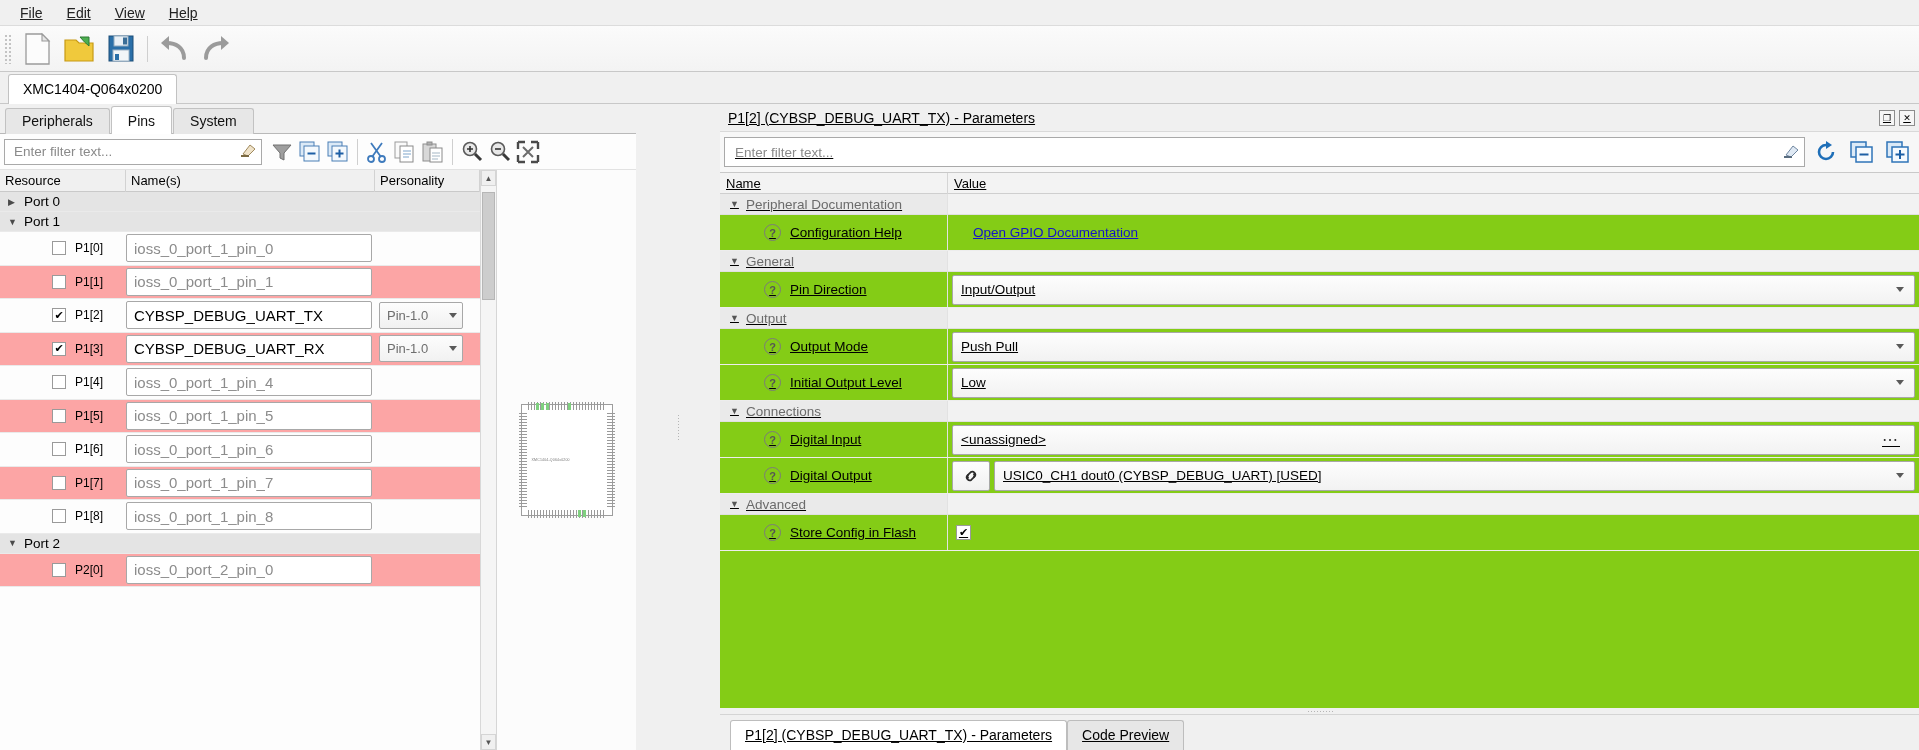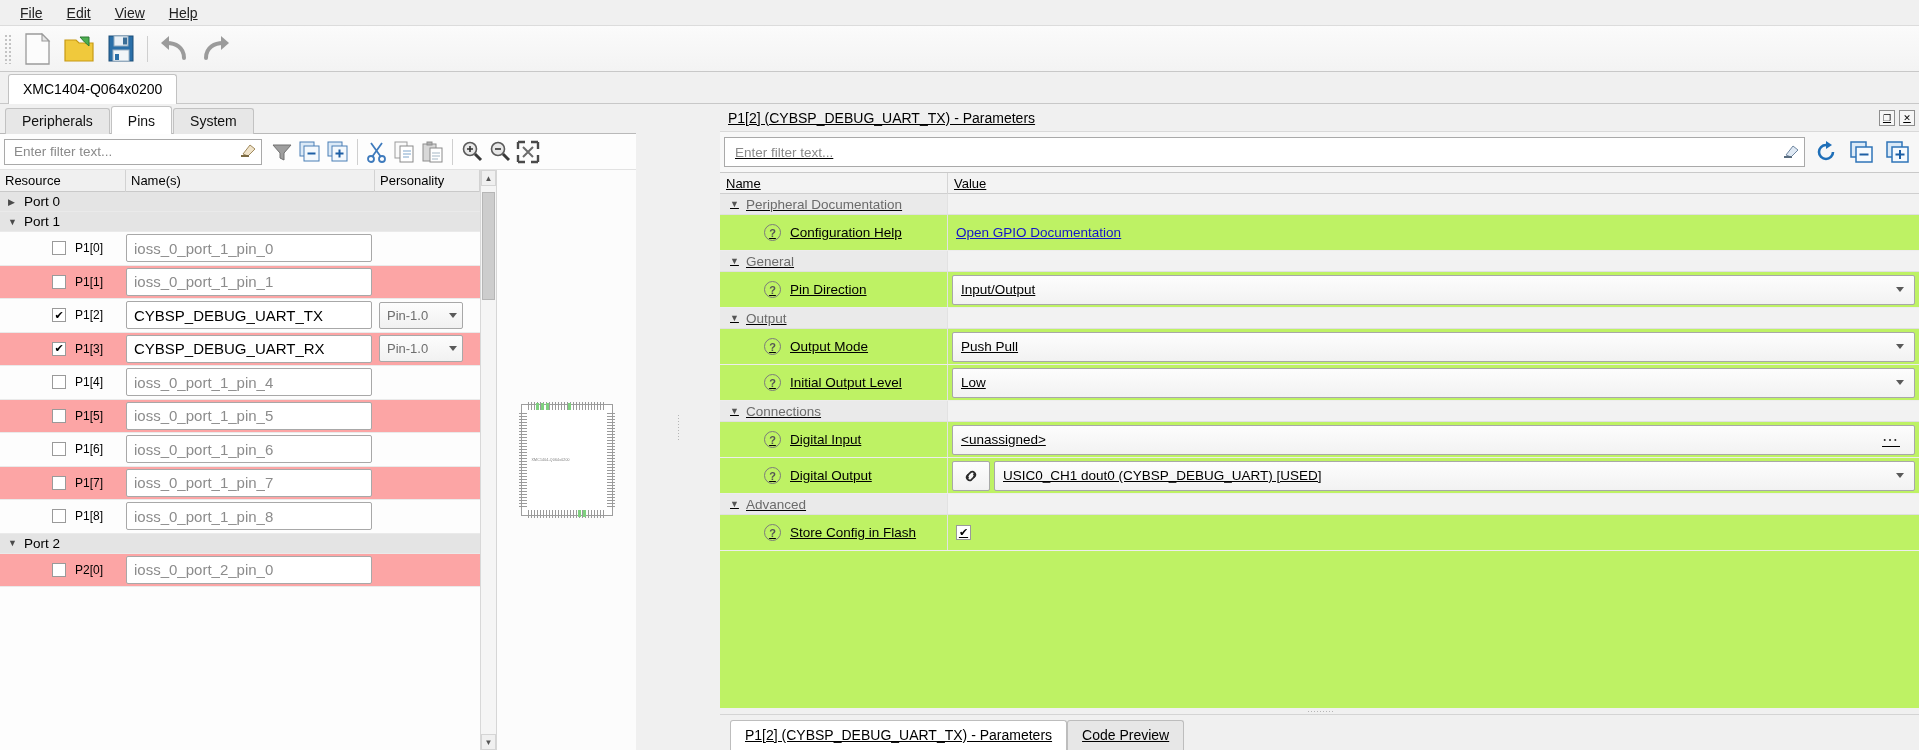--- a/index.html
+++ b/index.html
@@ -151,42 +151,42 @@
   .rfilterrow { height:40px; display:flex; align-items:center; padding: 0 6px 0 4px;
                 background:#f7f7f7; }
   .rfilterbox { flex:1; height:30px; border:1px solid #a9a9a9; background:#fff;
                 display:flex; align-items:center; padding: 0 4px 0 8px; }
   .rfilterbox input { flex:1; border:none; outline:none; font-size:13.5px;
                       font-family:"Liberation Sans", sans-serif; background:transparent; }
   .rfilterbox input::placeholder { color:#8a8a8a; }
   .rbtn { width:30px;height:30px;display:flex;align-items:center;justify-content:center;
           margin-left:6px; }
 
-  .ptable { flex:1; display:flex; flex-direction:column; background:#bef264; min-height:0;
+  .ptable { flex:1; display:flex; flex-direction:column; background:#84cc16; min-height:0;
             border-top:1px solid #c9c9c9; }
   .pthead { height:21px; display:flex; background:#f3f3f3; border-bottom:1px solid #cfcfcf;
             font-size:13px; align-items:center; }
   .pthead .c1 { width:228px; padding-left:6px; border-right:1px solid #d5d5d5; height:21px; line-height:21px;}
   .pthead .c2 { flex:1; padding-left:6px; }
   .ptbody { flex:1; overflow:hidden; }
   .prow { display:flex; align-items:center; border-bottom:1px solid #ededed; height:36px; }
   .prow.grp { height:21px; background:#f2f2f2; border-bottom:1px solid #e0e0e0; }
   .pname { width:228px; display:flex; align-items:center; height:100%;
            border-right:1px solid #e2e2e2; }
   .pgrpname { width:228px; display:flex; align-items:center; height:100%;
               border-right:1px solid #e2e2e2; background:#eaeaea; }
   .pval { flex:1; height:100%; display:flex; align-items:center; padding-left:0; }
   .pvalgrp { flex:1; height:100%; background:#f2f2f2; }
   .ptw { width:14px; margin-left:10px; font-size:9px; color:#555; }
   .grptxt { font-size:13.5px; color:#6b6b6b; margin-left:2px; }
   .qicon { width:17px;height:17px;border:1.5px solid #7b7b7b;border-radius:50%;
            display:flex;align-items:center;justify-content:center;font-size:11px;
            color:#555; margin-left:44px; font-weight:bold; }
   .plabel { margin-left:9px; font-size:13.5px; }
-  .linkref { color:#1414c8; text-decoration:underline; font-size:13.5px; margin-left:8px; }
+  .linkref { color:#1414c8; text-decoration:underline; font-size:13.5px; margin-left:25px; }
   .combo { flex:1; height:30px; margin:0 4px 0 4px; border:1px solid #a8a8a8; border-radius:2px;
            background:linear-gradient(#fdfdfd,#f2f2f2); display:flex; align-items:center;
            justify-content:space-between; padding:0 10px 0 8px; font-size:13.5px; }
   .plain { flex:1; height:30px; margin:0 4px; border:1px solid #a8a8a8; border-radius:2px;
            background:linear-gradient(#fdfdfd,#f2f2f2); display:flex; align-items:center;
            justify-content:space-between; padding:0 14px 0 8px; font-size:13.5px; }
   .linkbtn { width:38px;height:30px; border:1px solid #a8a8a8; border-radius:2px;
              background:linear-gradient(#fdfdfd,#f1f1f1);
              display:flex;align-items:center;justify-content:center; margin-left:4px; }
   .flashchk { width:15px;height:15px;border:1px solid #9a9a9a;background:#fff;

